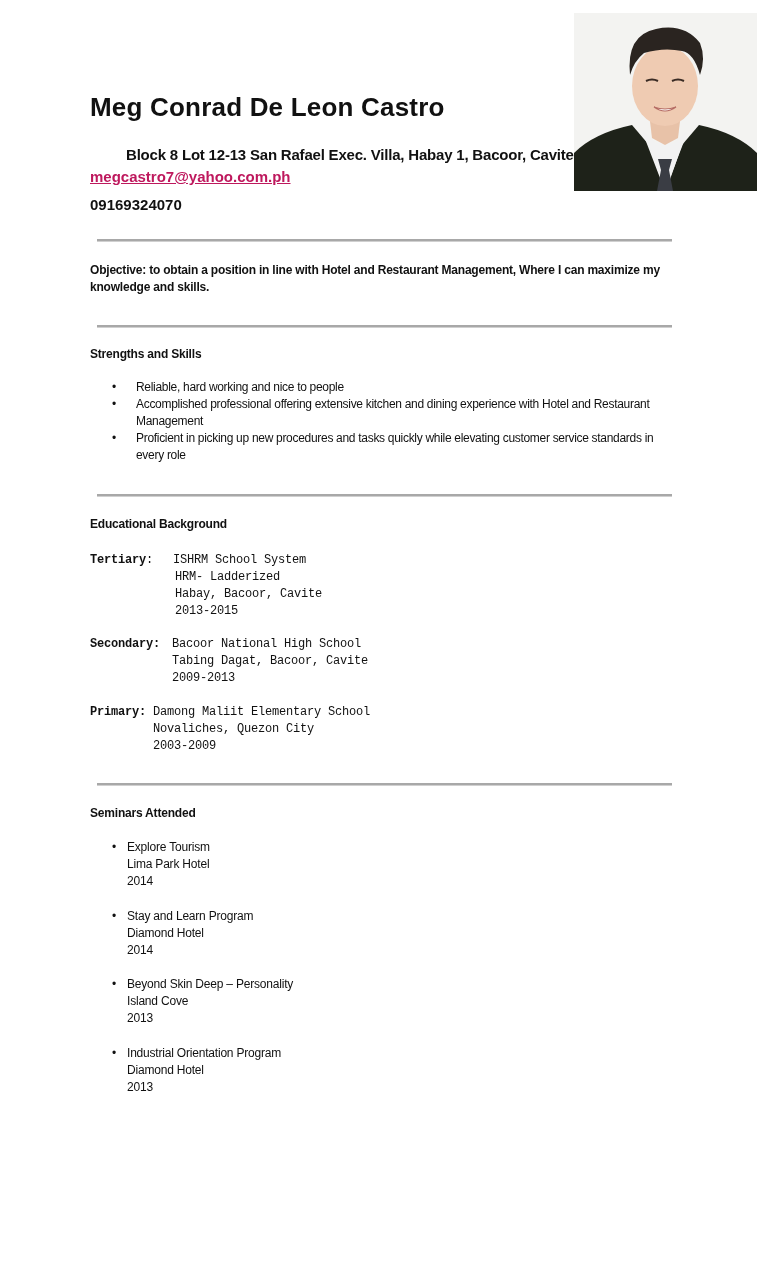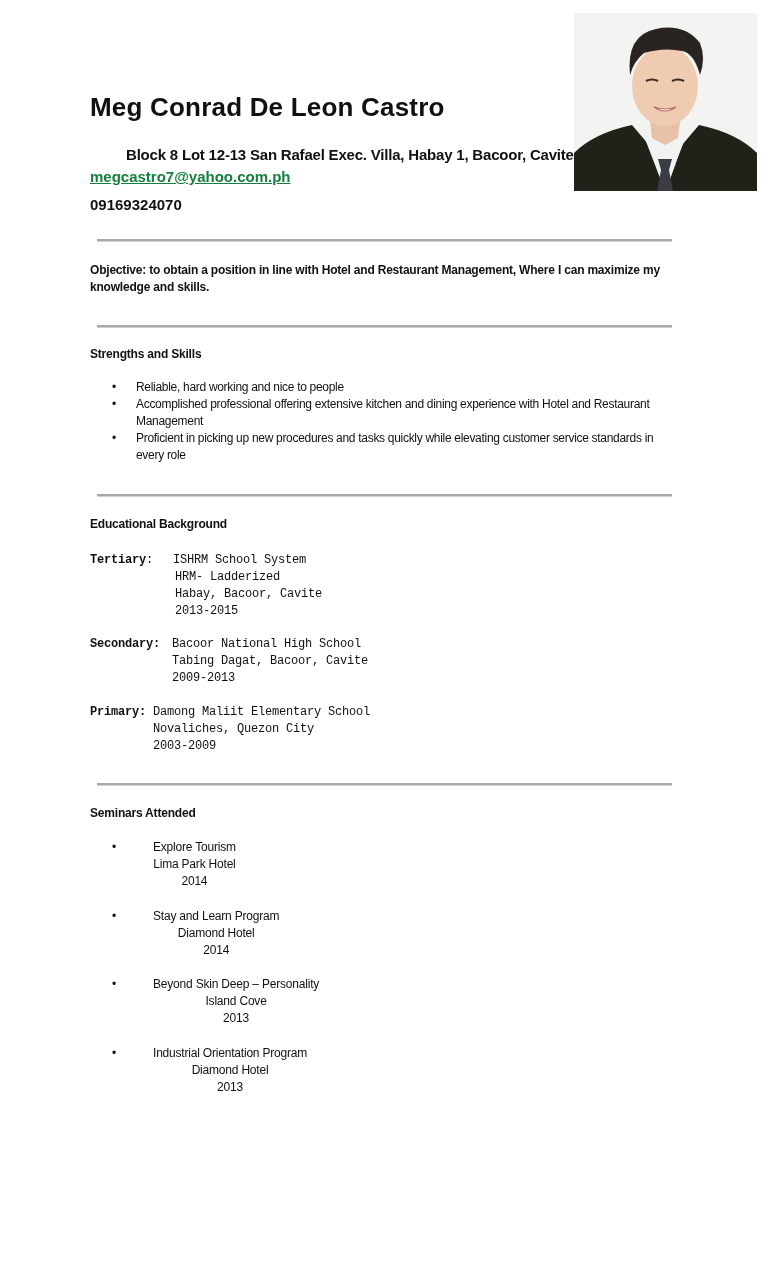--- a/index.html
+++ b/index.html
@@ -27,21 +27,21 @@
     .address {
       left: 90px; top: 146px;
       font-size: 15px; font-weight: bold;
       white-space: nowrap;
       letter-spacing: -0.2px;
       margin-left: 36px;
     }
     .email {
       left: 90px; top: 168px;
       font-size: 15px; font-weight: bold;
-      color: #15803d;
+      color: #be185d;
       text-decoration: underline;
       white-space: nowrap;
     }
     .phone {
       left: 90px; top: 196px;
       font-size: 15px; font-weight: bold;
       white-space: nowrap;
     }
 
     
@@ -111,23 +111,22 @@
     .seminar {
       left: 112px;
       font-size: 12px;
       line-height: 17px;
       letter-spacing: -0.2px;
     }
     .seminar .dot {
       position: absolute; left: 0; top: 0;
     }
     .seminar .lines {
-      position: absolute; left: 41px; top: 0;
-      white-space: nowrap;
-      text-align: center;
+      position: absolute; left: 15px; top: 0;
+      white-space: nowrap;
     }
   </style>
 </head>
 <body>
 
 <div class="abs name">Meg Conrad De Leon Castro</div>
 <div class="abs address">Block 8 Lot 12-13 San Rafael Exec. Villa, Habay 1, Bacoor, Cavite</div>
 <a class="abs email">megcastro7@yahoo.com.ph</a>
 <div class="abs phone">09169324070</div>
 

